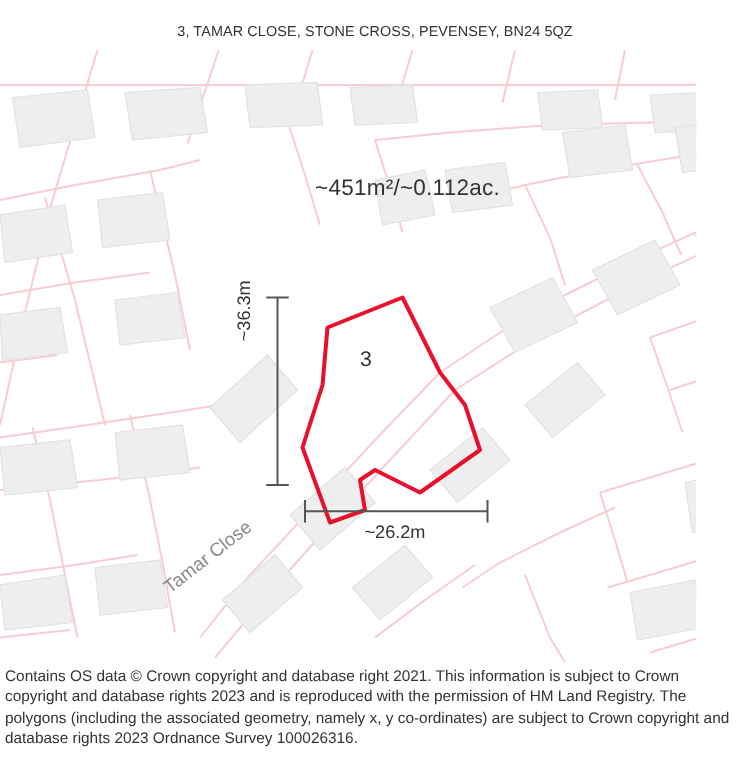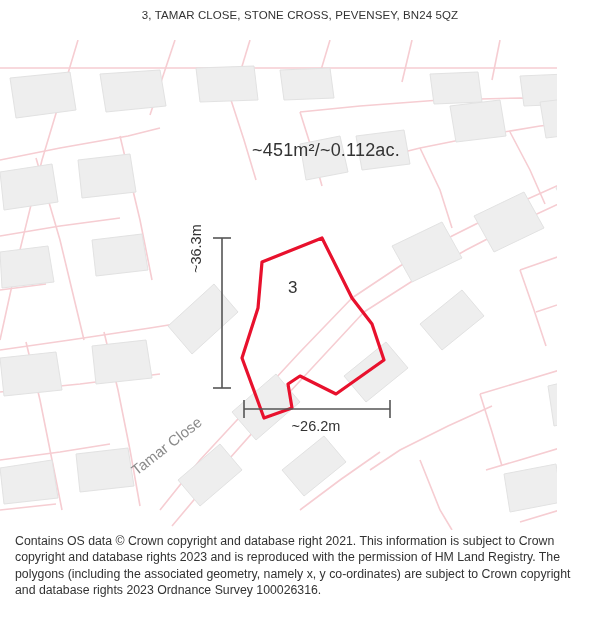--- a/index.html
+++ b/index.html
@@ -20,21 +20,21 @@
     height: 625px;
   }
   
   .header {
     position: absolute;
     top: 0;
     left: 0;
     width: 600px;
     height: 40px;
     text-align: center;
-    padding-top: 8px;
+    padding-top: 19px;
     box-sizing: border-box;
   }
   .header .title {
     font-size: 11.5px;
     color: #333333;
     line-height: 15px;
     letter-spacing: 0.1px;
   }
   .header .subtitle {
     font-size: 11.5px;
@@ -102,21 +102,21 @@
     transform: rotate(-38deg);
     transform-origin: left top;
     white-space: nowrap;
   }
   
   .footer {
     position: absolute;
     top: 533px;
     left: 0;
     width: 600px;
-    padding: 0 15px;
+    padding: 0 4px;
     box-sizing: border-box;
     font-size: 12.3px;
     line-height: 16.4px;
     color: #333333;
   }
 </style>
 </head>
 <body>
 
 <div class="page">

